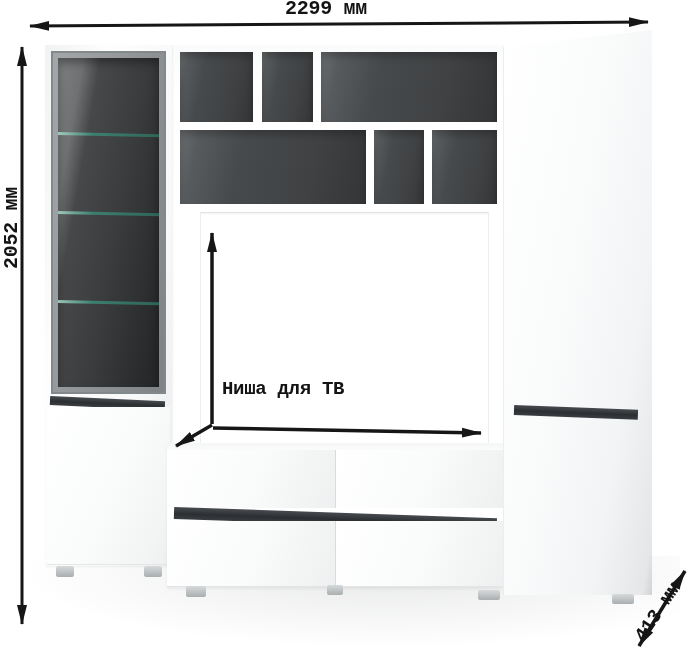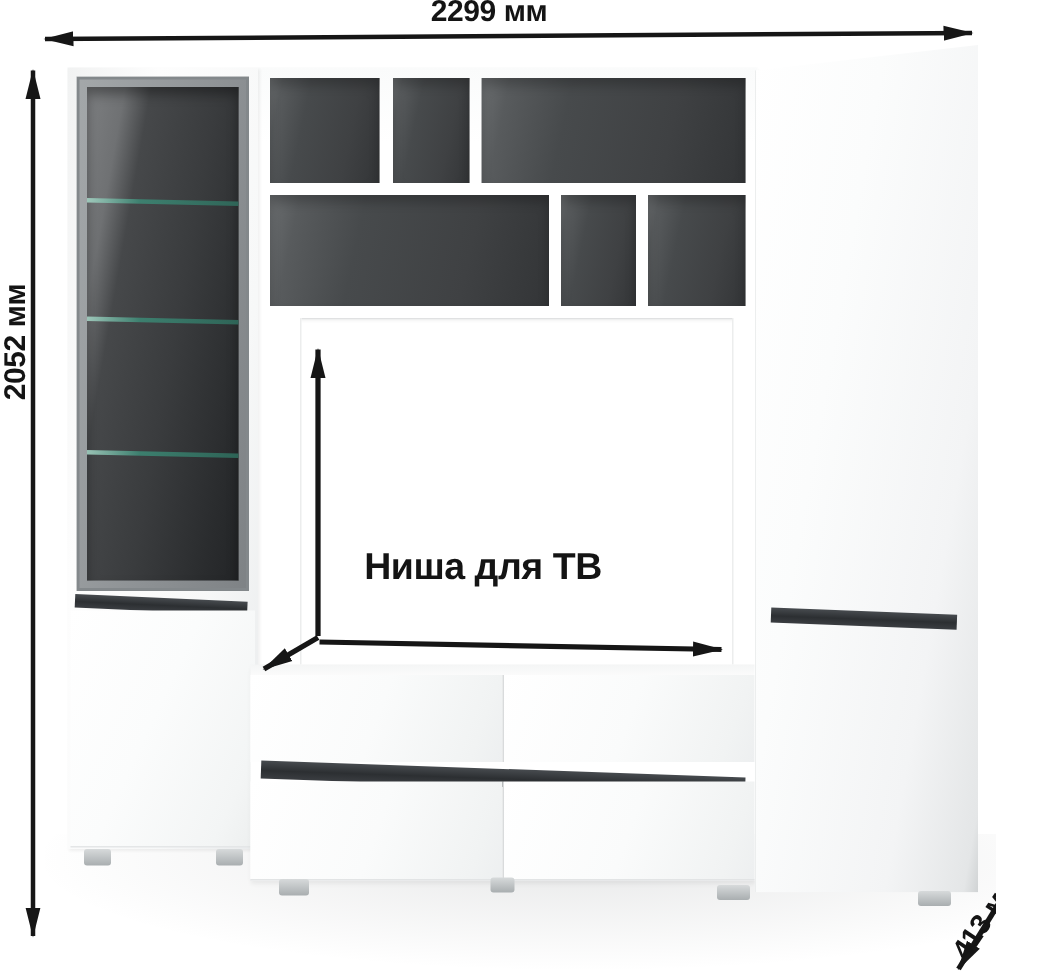--- a/index.html
+++ b/index.html
@@ -1,20 +1,21 @@
 <!DOCTYPE html>
 <html><head>
 <meta charset="utf-8">
 <style>
   html,body{margin:0;padding:0;background:#ffffff;}
   #scene{
     position:relative;width:664px;height:653px;overflow:hidden;
     background:#ffffff;
-    font-family:Liberation Sans, sans-serif;
+    font-family:Liberation Mono, monospace;
     color:#161616;
+    padding-left:26px;
   }
   .abs{position:absolute;}
   
   #floor-shadow{
     left:30px;top:556px;width:650px;height:90px;
     background:radial-gradient(ellipse at 55% 18%, rgba(90,95,98,0.14), rgba(255,255,255,0) 72%);
     z-index:0;
   }
   
   #display-cabinet{
@@ -86,21 +87,21 @@
   }
   #tall-handle{left:11px;top:375px;width:124px;height:10px;transform:rotate(2.2deg);}
   
   #dimension-arrows{left:0;top:0;width:700px;height:653px;z-index:10;pointer-events:none;}
   .dim-label{
     z-index:11;font-weight:bold;color:#141414;white-space:nowrap;
     letter-spacing:-0.3px;
   }
   #width-label{left:226px;top:-3px;width:200px;text-align:center;font-size:20px;}
   #height-label{left:11px;top:228px;transform:translate(-50%,-50%) rotate(-90deg);font-size:20px;}
-  #niche-label{left:222px;top:368px;width:200px;text-align:center;font-size:25px;line-height:20px;}
+  #niche-label{left:222px;top:379px;width:200px;text-align:left;font-size:19px;line-height:20px;}
   #depth-label{left:658px;top:612px;transform:translate(-50%,-50%) rotate(-56deg);font-size:19px;}
 </style>
 </head>
 <body>
 
 <div id="scene">
 
   <div id="floor-shadow" class="abs"></div>
 
   <div id="display-cabinet" class="abs">

